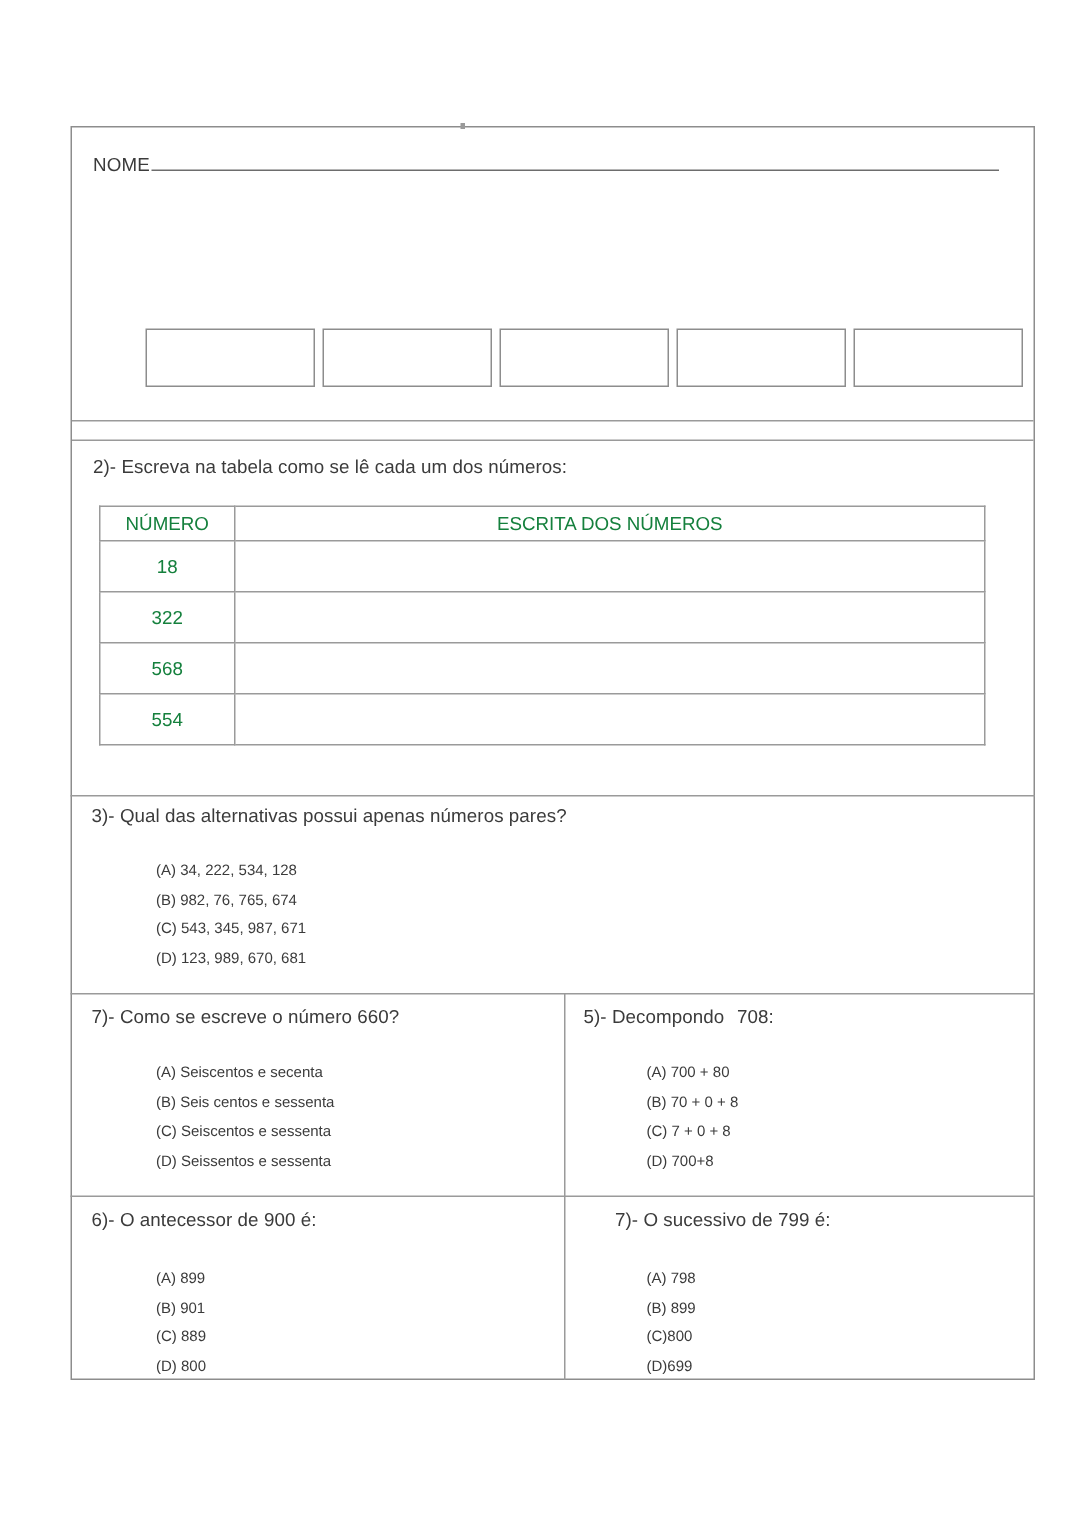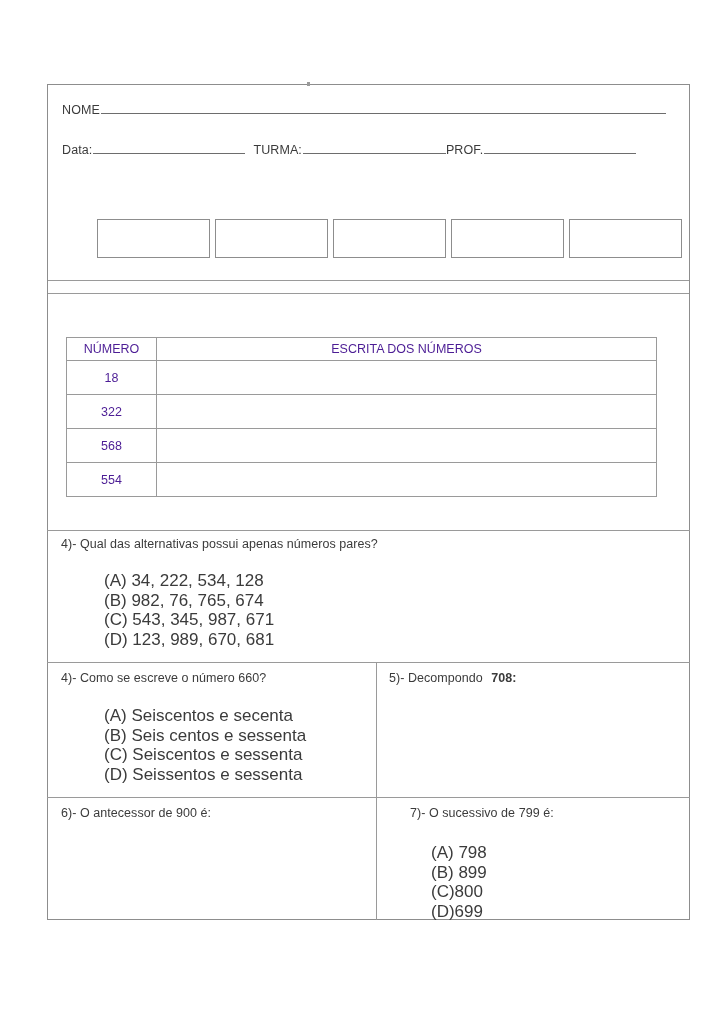--- a/index.html
+++ b/index.html
@@ -67,21 +67,21 @@
     margin-left: 1px;
   }
 
   
   .qtext {
     position: absolute;
     font-size: 12.5px;
     white-space: nowrap;
     letter-spacing: .05px;
   }
-  .qtext .bold { font-weight: bold; margin-top: 44px; }
+  .qtext .bold { font-weight: normal; margin-top: 44px; }
 
   
   .rect {
     position: absolute;
     border: 1px solid #8d8d8d;
     box-sizing: border-box;
     background: #fff;
   }
 
   
@@ -90,69 +90,62 @@
     left: 66px;
     top: 337px;
     width: 591px;
     border-collapse: collapse;
     table-layout: fixed;
   }
   .ntable td, .ntable th {
     border: 1px solid #9a9a9a;
     font-weight: normal;
     font-size: 12.5px;
-    color: #4c1d95;
+    color: #15803d;
     text-align: center;
     padding: 0;
   }
   .ntable .col-num { width: 89px; }
   .ntable thead td { height: 22px; }
   .ntable tbody td { height: 33px; }
 
   
   .opts {
     position: absolute;
-    font-size: 17px;
+    font-size: 10px;
   }
   .opts .opt {
     line-height: 19.5px;
     white-space: nowrap;
   }
 </style>
 </head>
 <body>
 
 <div class="sheet">
 
   <div class="top-nick"></div>
 
   <div class="field-row" style="left:14px; top:17px;">
     <span class="field-label">NOME</span>
     <span class="rule" style="width:565px;"></span>
   </div>
 
-  <div class="field-row" style="left:14px; top:57px;">
-    <span class="field-label">Data:</span>
-    <span class="rule" style="width:152px;"></span>
-    <span class="field-label" style="margin-left:8px;">TURMA:</span>
-    <span class="rule" style="width:143px;"></span>
-    <span class="field-label">PROF.</span>
-    <span class="rule" style="width:152px;"></span>
-  </div>
 
 
   <div class="rect" style="left:49px; top:134px; width:113px; height:39px;"></div>
   <div class="rect" style="left:167px; top:134px; width:113px; height:39px;"></div>
   <div class="rect" style="left:285px; top:134px; width:113px; height:39px;"></div>
   <div class="rect" style="left:403px; top:134px; width:113px; height:39px;"></div>
   <div class="rect" style="left:521px; top:134px; width:113px; height:39px;"></div>
 
   <div class="hline" style="top:195px;"></div>
   <div class="hline" style="top:208px;"></div>
 
+  <div class="qtext" style="left:14px; top:219px;">2)- Escreva na tabela como se lê cada um dos números:</div>
 
 </div>
 
 <table class="ntable">
   <thead>
     <tr>
       <td class="col-num">NÚMERO</td>
       <td>ESCRITA DOS NÚMEROS</td>
     </tr>
   </thead>
@@ -173,51 +166,63 @@
       <td class="col-num">554</td>
       <td></td>
     </tr>
   </tbody>
 </table>
 
 <div style="position:absolute; left:47px; top:84px; width:643px; height:836px; pointer-events:none;">
 
   <div class="hline" style="top:446px;"></div>
 
-  <div class="qtext" style="left:14px; top:453px;">4)- Qual das alternativas possui apenas números pares?</div>
+  <div class="qtext" style="left:14px; top:453px;">3)- Qual das alternativas possui apenas números pares?</div>
 
   <div class="opts" style="left:57px; top:487px;">
     <div class="opt">(A) 34, 222, 534, 128</div>
     <div class="opt">(B) 982, 76, 765, 674</div>
     <div class="opt">(C) 543, 345, 987, 671</div>
     <div class="opt">(D) 123, 989, 670, 681</div>
   </div>
 
   <div class="hline" style="top:578px;"></div>
   <div class="vline" style="left:329px; top:578px; height:258px;"></div>
 
-  <div class="qtext" style="left:14px; top:587px;">4)- Como se escreve o número 660?</div>
+  <div class="qtext" style="left:14px; top:587px;">7)- Como se escreve o número 660?</div>
 
   <div class="opts" style="left:57px; top:622px;">
     <div class="opt">(A) Seiscentos e secenta</div>
     <div class="opt">(B) Seis centos e sessenta</div>
     <div class="opt">(C) Seiscentos e sessenta</div>
     <div class="opt">(D) Seissentos e sessenta</div>
   </div>
 
   <div class="qtext" style="left:342px; top:587px;">
     <span>5)- Decompondo</span>
     <span class="bold" style="margin-left:5px;">708:</span>
   </div>
 
+  <div class="opts" style="left:384px; top:622px;">
+    <div class="opt">(A) 700 + 80</div>
+    <div class="opt">(B) 70 + 0 + 8</div>
+    <div class="opt">(C) 7 + 0 + 8</div>
+    <div class="opt">(D) 700+8</div>
+  </div>
 
   <div class="hline" style="top:713px;"></div>
 
   <div class="qtext" style="left:14px; top:722px;">6)- O antecessor de 900 é:</div>
 
+  <div class="opts" style="left:57px; top:759px;">
+    <div class="opt">(A) 899</div>
+    <div class="opt">(B) 901</div>
+    <div class="opt">(C) 889</div>
+    <div class="opt">(D) 800</div>
+  </div>
 
   <div class="qtext" style="left:342px; top:722px;margin-left:21px;">7)- O sucessivo de 799 é:</div>
 
   <div class="opts" style="left:384px; top:759px;">
     <div class="opt">(A) 798</div>
     <div class="opt">(B) 899</div>
     <div class="opt">(C)800</div>
     <div class="opt">(D)699</div>
   </div>
 

